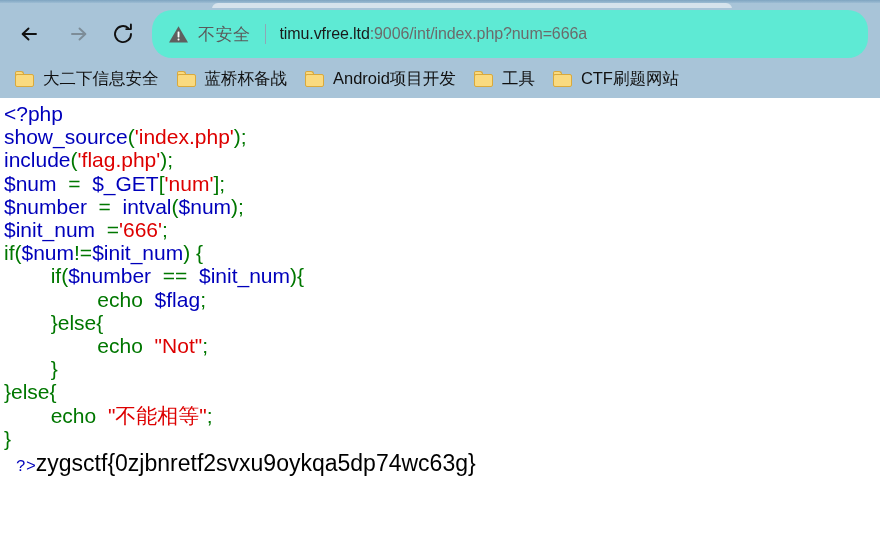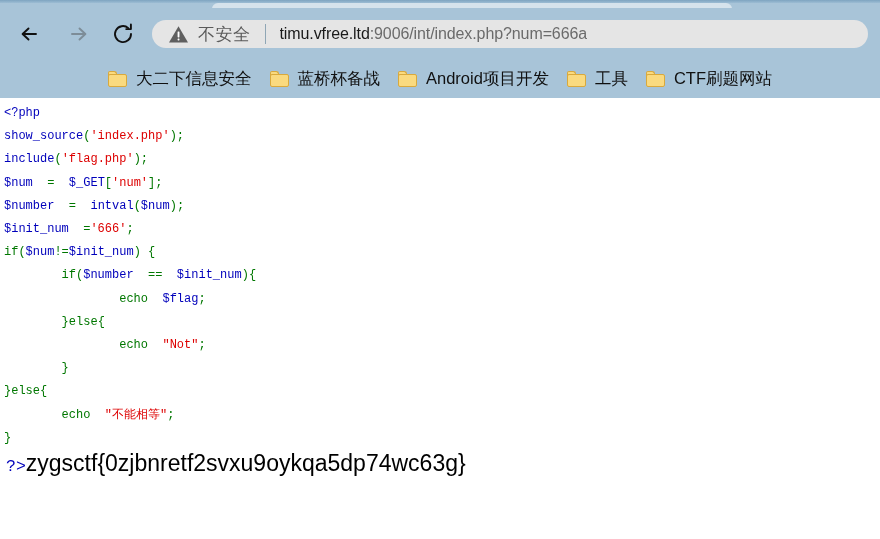--- a/index.html
+++ b/index.html
@@ -48,24 +48,24 @@
   .navbtn {
     width: 46px; height: 40px;
     display: flex; align-items: center; justify-content: center;
     cursor: default;
     flex: none;
   }
   .navbtn svg { display: block; }
 
   .omnibox {
     flex: 1 1 auto;
-    height: 28px;
+    height: 48px;
     margin-left: 6px;
     margin-right: 4px;
-    background: #e5e5e5;
+    background: #5eead4;
     border-radius: 20px;
     display: flex;
     align-items: center;
     padding: 8px 16px;
     overflow: hidden;
     min-width: 0;
   }
   .warn-icon { flex: none; display: flex; align-items: center; margin-right: 9px; }
   .not-secure {
     color: #5a5a5a;
@@ -91,21 +91,20 @@
 
   
   .bookmarks {
     height: 38px;
     background: #a8c4d8;
     display: flex;
     align-items: center;
     padding: 0 6px;
     overflow: hidden;
     white-space: nowrap;
-    justify-content: center;
   }
   .bm {
     display: flex;
     align-items: center;
     padding: 3px 9px;
     border-radius: 4px;
     flex: none;
     cursor: default;
   }
   .bm-label {
@@ -140,36 +139,36 @@
   
   .viewport {
     position: absolute;
     left: 0; top: 98px; right: 0; bottom: 0;
     background: #ffffff;
     overflow: hidden;
   }
   .code {
     margin: 0;
     padding: 4px 0 0 4px;
-    font-family: Liberation Mono, monospace;
-    font-size: 12px;
+    font-family: Liberation Sans, sans-serif;
+    font-size: 21px;
     line-height: 23.2px;
     white-space: pre;
     color: #000000;
   }
   .k   { color: #007700; }  
   .v   { color: #0000bb; }  
   .s   { color: #dd0000; }  
   .f   { color: #0000bb; }  
 
   .flagline {
     font-family: "Liberation Sans", sans-serif;
     font-size: 23px;
     color: #000000;
-    padding-left: 6px;
+    padding-left: 16px;
     margin-top: -1px;
     line-height: 28px;
     white-space: pre;
   }
   .flagline .close {
     font-family: "Liberation Mono", "DejaVu Sans Mono", monospace;
     font-size: 16.5px;
     color: #0000bb;
   }
 </style>

